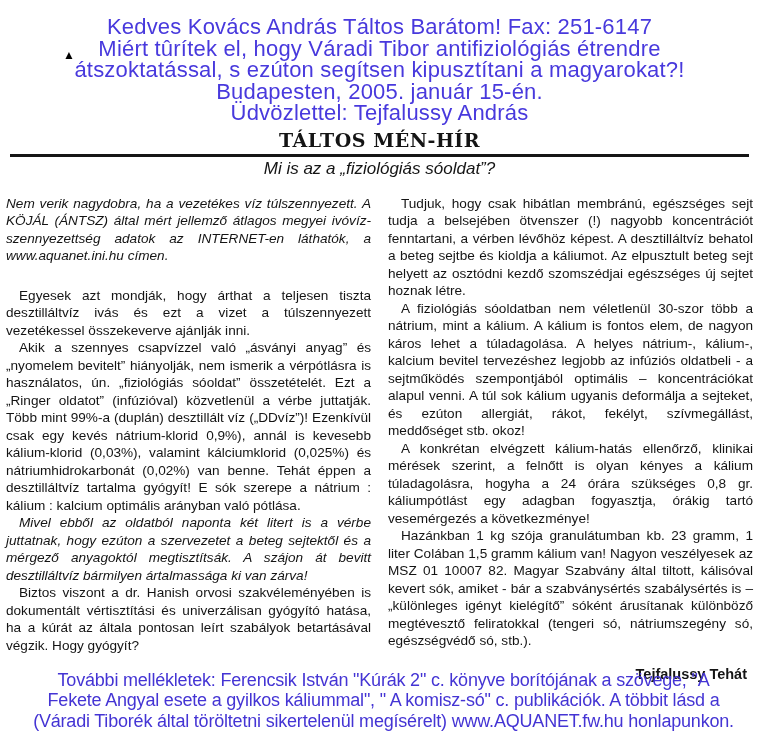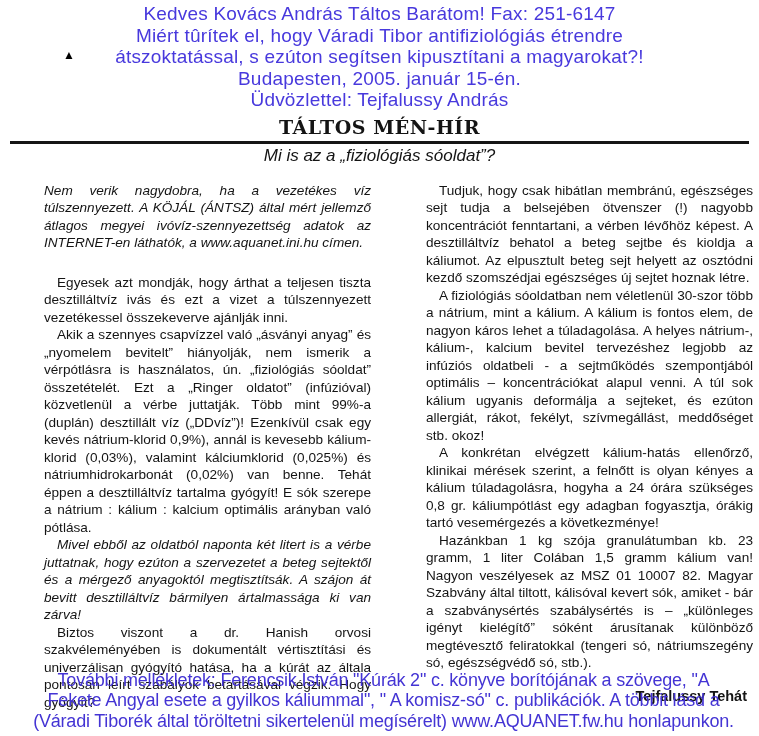--- a/index.html
+++ b/index.html
@@ -5,23 +5,23 @@
   html,body{margin:0;padding:0;}
   body{
     width:759px;height:736px;
     background:var(--paper,#fff);
     color:var(--ink,#111);
     font-family:"Liberation Sans",sans-serif;
     position:relative;overflow:hidden;
     -webkit-font-smoothing:antialiased;
   }
   .letterhead{
-    padding-top:3px;text-align:center;
+    padding-top:16px;text-align:center;
     color:var(--letterhead_blue,#4839dd);
-    font-size:19px;line-height:21.5px;font-weight:400;
+    font-size:22px;line-height:21.5px;font-weight:400;
     letter-spacing:.2px;white-space:nowrap;
   }
   .triangle-marker{
     position:absolute;left:63px;top:49px;
     font-size:12px;color:#000;line-height:12px;
   }
   .masthead{
     margin-top:5px;text-align:center;
     font-family:"DejaVu Serif",serif;
     font-weight:bold;font-size:19px;letter-spacing:.5px;
@@ -35,21 +35,21 @@
   .subhead{
     margin-top:2px;text-align:center;
     font-weight:normal;font-style:italic;font-size:17px;
   }
   .columns{
     display:flex;gap:17px;
     padding:0 6px;margin-top:16px;
     font-size:13.6px;line-height:17.5px;
     text-align:justify;
   }
-  .col{flex:1;min-width:0;margin-left:38px;}
+  .col{flex:1;min-width:0;}
   .col p{margin:0;text-indent:13px;}
   .col p.noindent{text-indent:0;}
   .col p.gap-after{margin-bottom:22px;}
   .col p.italic{font-style:italic;}
   .signature{
     text-align:right;font-weight:bold;font-size:14.5px;
     margin-top:16px;padding-right:6px;
   }
   .footer-note{
     position:absolute;left:0;right:0;bottom:5px;

